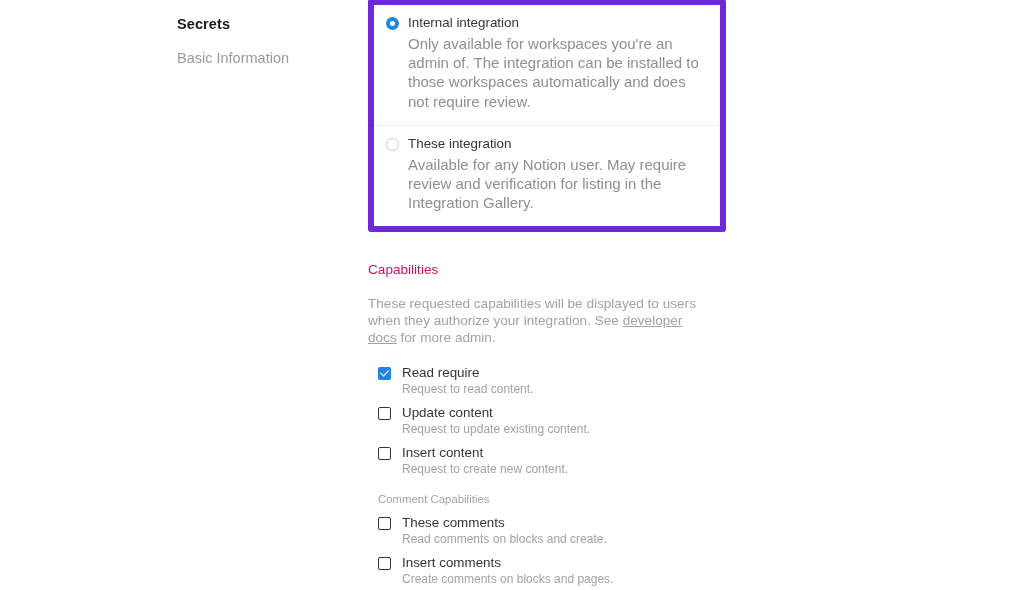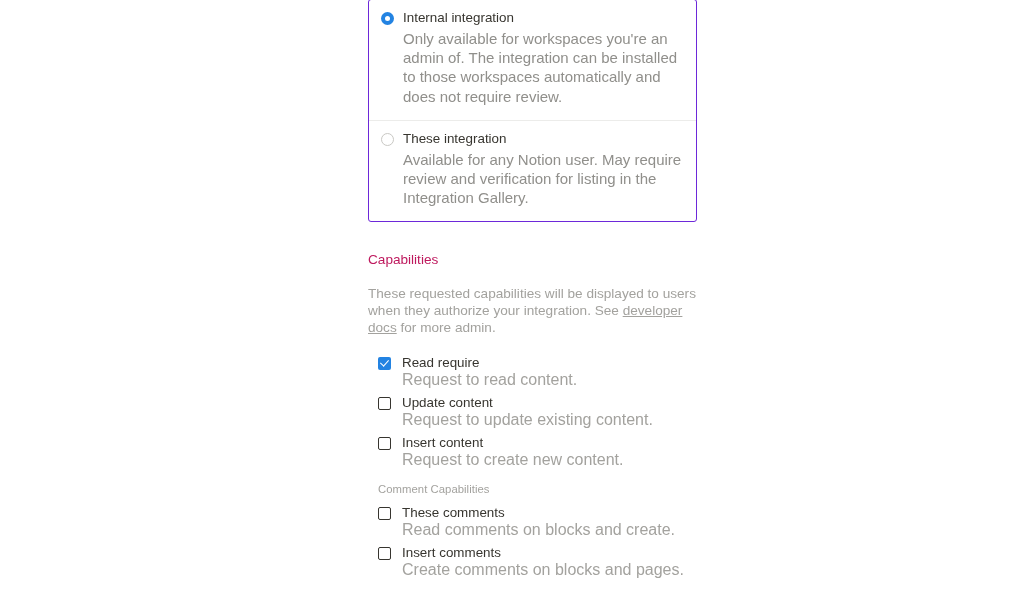--- a/index.html
+++ b/index.html
@@ -53,24 +53,24 @@
   
   .content {
     position: absolute;
     left: 368px;
     top: 0;
     width: 330px;
   }
 
   
   .type-card {
-    border: 1px solid #6d28d9;
+    border: 6px solid #6d28d9;
     border-radius: 3px;
     background: #ffffff;
-    width: 329px;
+    width: 358px;
     margin-top: -1px;
   }
   .type-option {
     display: flex;
     align-items: flex-start;
     padding: 8px 12px 14px 12px;
   }
   .type-option + .type-option {
     border-top: 1px solid #ececea;
   }
@@ -191,32 +191,36 @@
   }
   .cap-row-body {
     padding-left: 11px;
   }
   .cap-row-title {
     font-size: 13.4px;
     color: #37352f;
     line-height: 17px;
   }
   .cap-row-desc {
-    font-size: 16px;
+    font-size: 12px;
     color: #a3a29e;
     line-height: 15px;
     margin-top: 1px;
     text-align: center;
   }
 </style>
 </head>
 <body>
 
 <div class="page">
 
+  <div class="sidebar">
+    <div class="sidebar-title">Secrets</div>
+    <div class="sidebar-item">Basic Information</div>
+  </div>
 
   <div class="content">
 
     <div class="type-card">
 
       <div class="type-option">
         <span class="radio checked"></span>
         <div class="type-option-body">
           <div class="type-option-title">Internal integration</div>
           <div class="type-option-desc">Only available for workspaces you're an admin of. The integration can be installed to those workspaces automatically and does not require review.</div>

